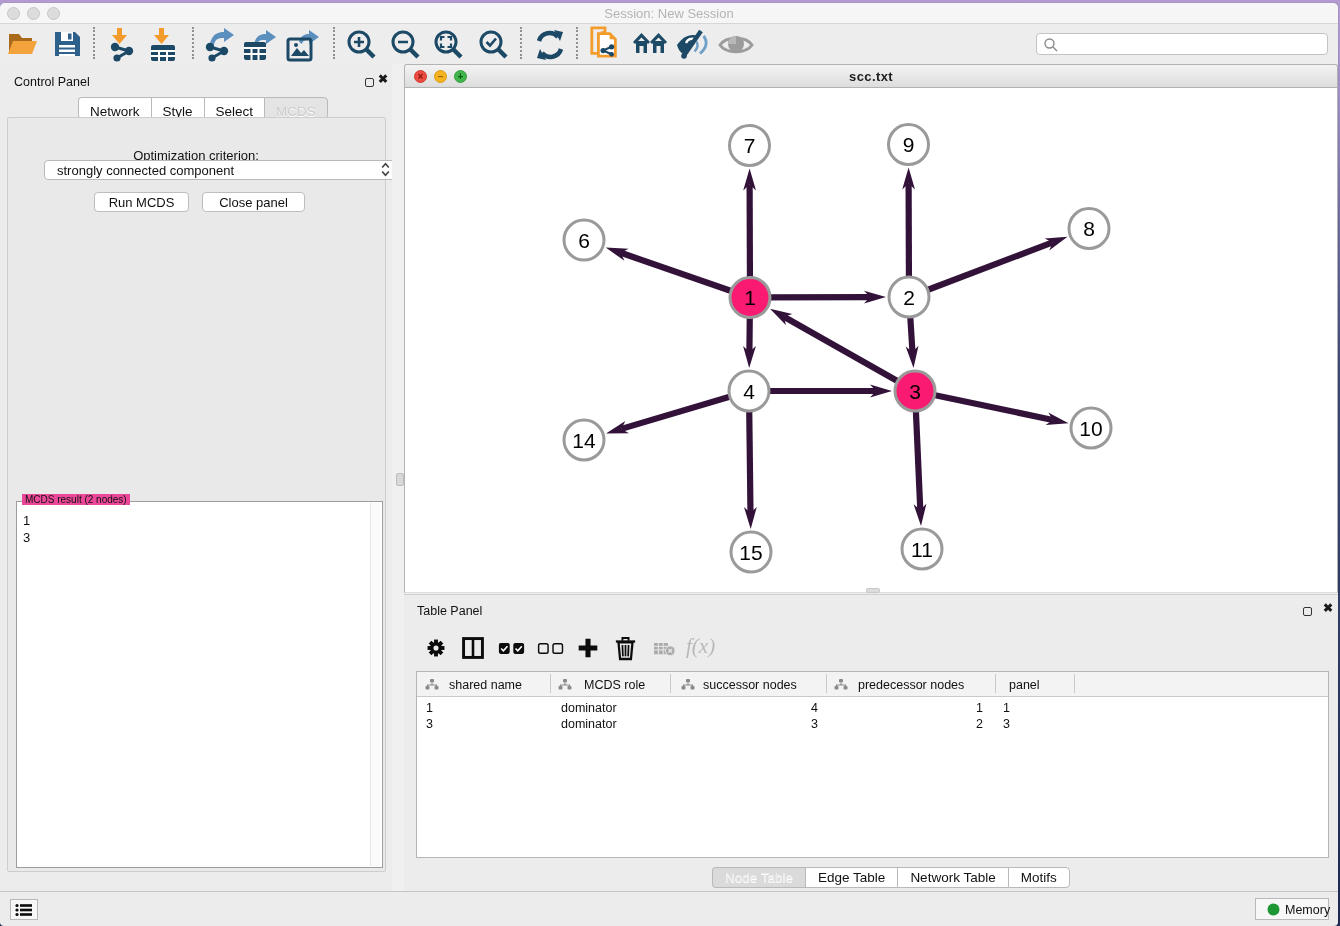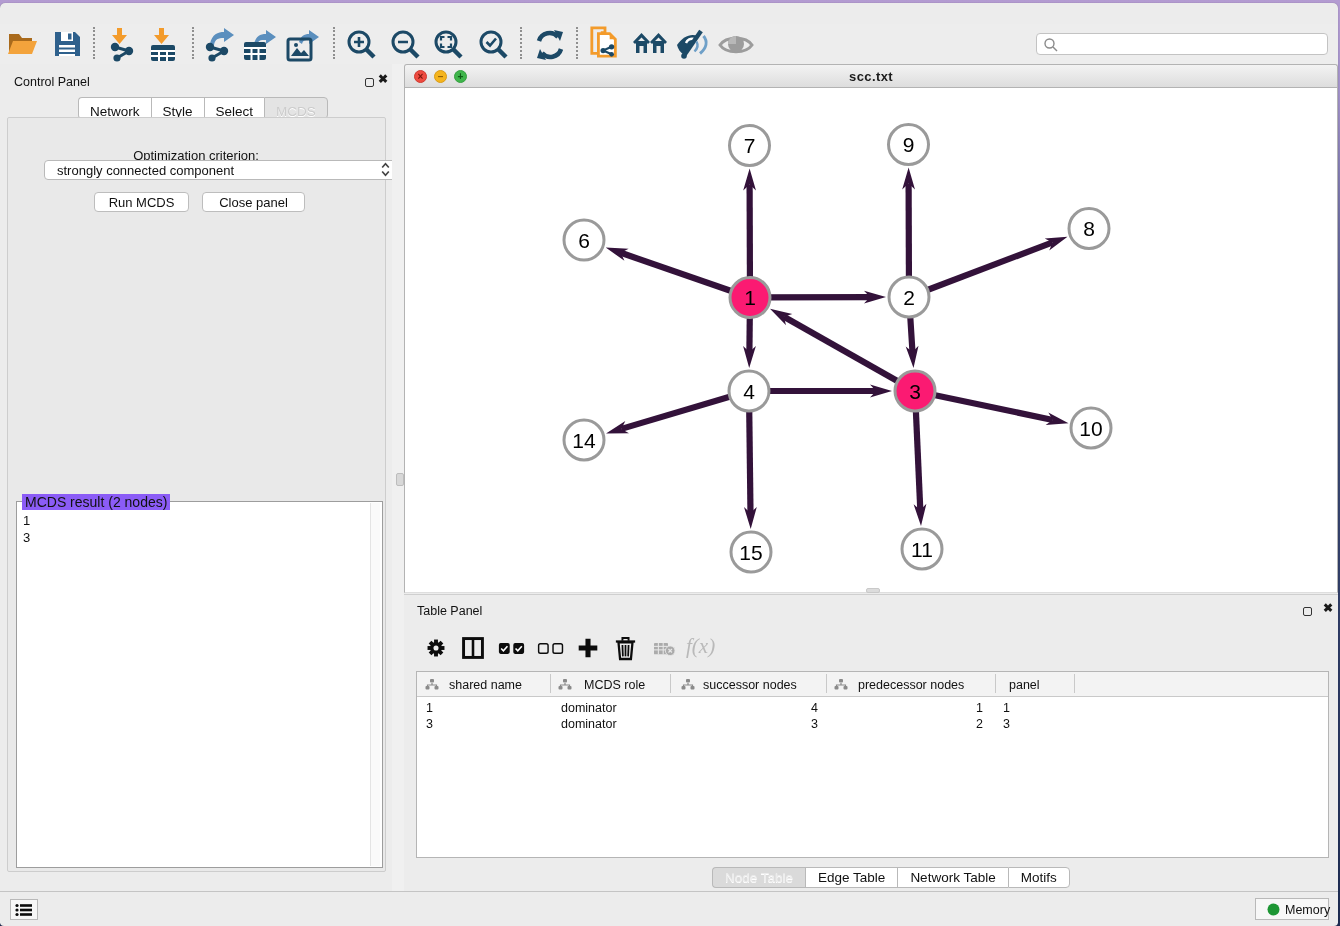--- a/index.html
+++ b/index.html
@@ -20,21 +20,21 @@
 .xico { position:absolute; font-size:12px; font-weight:bold; color:#1a1a1a; }
 .tabs { position:absolute; top:33px; left:78px; height:22px; display:flex; font-size:13.5px; }
 .tab { border:1px solid #b9b9b9; border-right:none; background:#fff; padding:6px 11px 0; height:22px; color:#111; }
 .tab:first-child { border-radius:4px 0 0 4px; }
 .tab.sel { background:#e4e4e4; color:#ccc; text-shadow:0 1px 0 #fff; border-right:1px solid #b9b9b9; border-radius:0 4px 4px 0; }
 .cpane { position:absolute; left:7px; top:53px; width:379px; height:755px; background:#e9e9e9; border:1px solid #cdcdcd; border-radius:2px; }
 .optlbl { position:absolute; top:84px; width:100%; text-align:center; font-size:13px; color:#111; }
 .combo { position:absolute; left:44px; top:96px; width:356px; height:20px; background:#fff; border:1px solid #b9b9b9; border-radius:4px; font-size:13px; color:#111; padding:2px 0 0 12px; }
 .btn { position:absolute; top:128px; height:20px; background:#fff; border:1px solid #bdbdbd; border-radius:4px; font-size:13px; color:#111; text-align:center; padding-top:2px; }
 .fieldset { position:absolute; left:16px; top:437px; width:367px; height:367px; background:#fff; border:1px solid #9d9d9d; }
-.fslegend { position:absolute; left:5px; top:-8px; background:#8b5cf6; padding:0 3px; font-size:14px; color:#111; }
+.fslegend { position:absolute; left:5px; top:-8px; background:#ec4899; padding:0 3px; font-size:10px; color:#111; }
 
 .vsplit { position:absolute; left:392px; top:61px; width:12px; height:827px; background:#f0f0f0; }
 
 .netwin { position:absolute; left:404px; top:61px; width:934px; height:529px; border:1px solid #b3b3b3; border-bottom:1px solid #dedede; border-radius:3px 3px 0 0; }
 .nettitle { position:absolute; left:0; top:0; width:100%; height:23px; background:linear-gradient(180deg,#f3f3f3,#dddddd); border-bottom:1px solid #b3b3b3; border-radius:3px 3px 0 0; }
 .mac { position:absolute; top:5px; width:13px; height:13px; border-radius:50%; font-size:10px; line-height:12px; text-align:center; font-weight:bold; }
 .canvas { position:absolute; left:0; top:23px; width:932px; height:504px; background:#fff; }
 
 .tp { position:absolute; left:404px; top:591px; width:934px; height:297px; background:#ececec; border-top:1px solid #cfcfcf; }
 .tptools { position:absolute; left:12px; top:38px; height:30px; }
@@ -50,20 +50,26 @@
 .btab:first-child { border-radius:4px 0 0 4px; }
 .btab:last-child { border-right:1px solid #b9b9b9; border-radius:0 4px 4px 0; }
 
 .status { position:absolute; left:0; top:888px; width:1338px; height:32px; background:#ececec; border-top:1px solid #c4c4c4; }
 .listbtn { position:absolute; left:10px; top:7px; width:28px; height:21px; background:#f7f7f7; border:1px solid #b9b9b9; }
 .membtn { position:absolute; left:1255px; top:6px; width:74px; height:22px; background:#f7f7f7; border:1px solid #b9b9b9; font-size:12.5px; color:#111; }
 </style>
 </head>
 <body>
 <div class="win">
+<div class="titlebar">
+ <div class="tl" style="left:7px;"></div>
+ <div class="tl" style="left:27px;"></div>
+ <div class="tl" style="left:47px;"></div>
+ <div class="title">Session: New Session</div>
+</div>
 <div class="toolbar">
  <svg class="ticon" style="left:5px" width="34" height="32" viewBox="0 0 34 32">
   <path d="M4 6 h10 l3 4 h10 v16 H4 z" fill="#a96a1c"></path>
   <path d="M8 13 h24 l-5 13 H3 z" fill="#f3a33c"></path>
  </svg>
  <svg class="ticon" style="left:50px" width="34" height="32" viewBox="0 0 34 32">
   <path d="M5 4 h20 l5 5 v19 H5 z" fill="#2e608c"></path>
   <rect x="11" y="4" width="12" height="9" fill="#fff"></rect>
         <rect x="18" y="5.5" width="3.5" height="6" fill="#2e608c"></rect>
   <rect x="9" y="17" width="16" height="11" fill="#fff"></rect>

